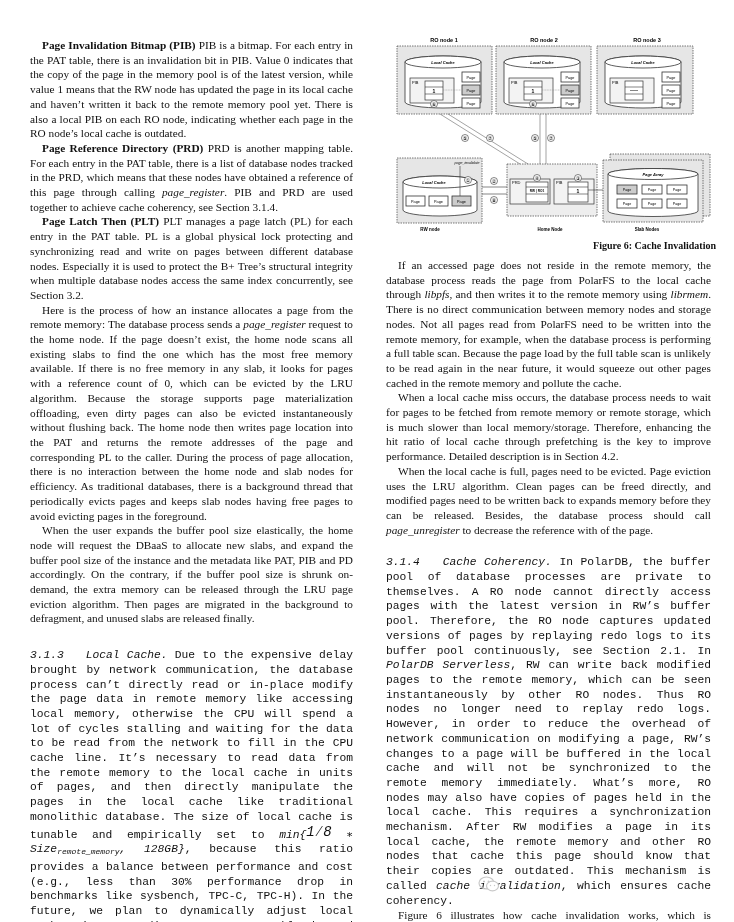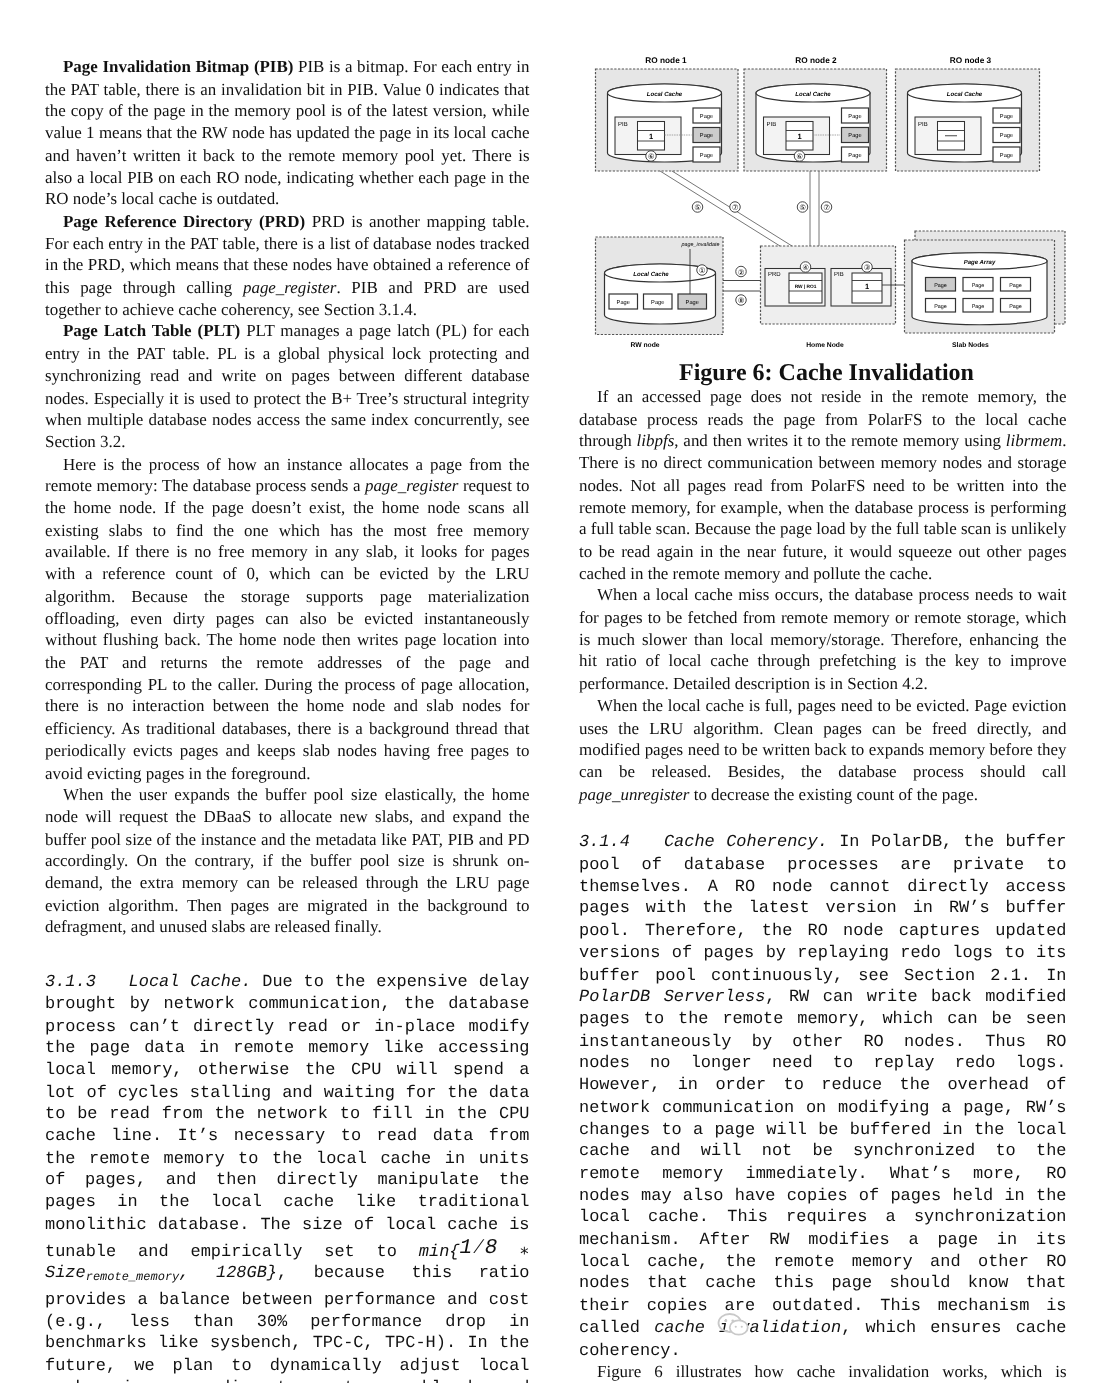--- a/index.html
+++ b/index.html
@@ -11,34 +11,34 @@
   p { margin: 0; text-indent: 12px; }
   p.noind { text-indent: 0; font-family: Liberation Mono, monospace; }
   .b { font-weight: bold; }
   .i { font-style: italic; }
   .sec-head { font-style: italic; }
   .gap { height: 22px; }
   .gap-sm { height: 18px; }
   .frac { font-size: 14px; vertical-align: 2px; }
   sub.s { font-size: 8px; font-style: italic; vertical-align: -2px; }
   .figure { position: absolute; left: 392px; top: 34px; width: 330px; height: 200px; }
-  .caption { position: absolute; left: 386px; top: 240px; width: 330px; text-align: center;
-             font-size: 16px; font-weight: bold; }
+  .caption { position: absolute; left: 386px; top: 240px; width: 330px; text-align: right;
+             font-size: 10px; font-weight: bold; }
   .watermark { position: absolute; left: 478px; top: 874px; font-family: "DejaVu Sans", sans-serif;
                font-size: 17px; color: #c9c9c9; letter-spacing: 0.3px; }
   .watermark .wx { display: inline-block; width: 22px; height: 16px; vertical-align: -2px; margin-right: 4px; }
   svg text { font-family: "Liberation Sans", "DejaVu Sans", sans-serif; }
 </style>
 </head>
 <body>
 
 <div class="col col-left">
   <p><span class="b">Page Invalidation Bitmap (PIB)</span><span> PIB is a bitmap. For each entry in the PAT table, there is an invalidation bit in PIB. Value 0 indicates that the copy of the page in the memory pool is of the latest version, while value 1 means that the RW node has updated the page in its local cache and haven’t written it back to the remote memory pool yet. There is also a local PIB on each RO node, indicating whether each page in the RO node’s local cache is outdated.</span></p>
   <p><span class="b">Page Reference Directory (PRD)</span><span> PRD is another mapping table. For each entry in the PAT table, there is a list of database nodes tracked in the PRD, which means that these nodes have obtained a reference of this page through calling </span><span class="i">page_register</span><span>. PIB and PRD are used together to achieve cache coherency, see Section 3.1.4.</span></p>
-  <p><span class="b">Page Latch Table (PLT)</span><span> PLT manages a page latch (PL) for each entry in the PAT table. PL is a global physical lock protecting and synchronizing read and write on pages between different database nodes. Especially it is used to protect the B+ Tree’s structural integrity when multiple database nodes access the same index concurrently, see Section 3.2.</span></p>
+  <p><span class="b">Page Latch Then (PLT)</span><span> PLT manages a page latch (PL) for each entry in the PAT table. PL is a global physical lock protecting and synchronizing read and write on pages between different database nodes. Especially it is used to protect the B+ Tree’s structural integrity when multiple database nodes access the same index concurrently, see Section 3.2.</span></p>
   <p><span>Here is the process of how an instance allocates a page from the remote memory: The database process sends a </span><span class="i">page_register</span><span> request to the home node. If the page doesn’t exist, the home node scans all existing slabs to find the one which has the most free memory available. If there is no free memory in any slab, it looks for pages with a reference count of 0, which can be evicted by the LRU algorithm. Because the storage supports page materialization offloading, even dirty pages can also be evicted instantaneously without flushing back. The home node then writes page location into the PAT and returns the remote addresses of the page and corresponding PL to the caller. During the process of page allocation, there is no interaction between the home node and slab nodes for efficiency. As traditional databases, there is a background thread that periodically evicts pages and keeps slab nodes having free pages to avoid evicting pages in the foreground.</span></p>
   <p>When the user expands the buffer pool size elastically, the home node will request the DBaaS to allocate new slabs, and expand the buffer pool size of the instance and the metadata like PAT, PIB and PD accordingly. On the contrary, if the buffer pool size is shrunk on-demand, the extra memory can be released through the LRU page eviction algorithm. Then pages are migrated in the background to defragment, and unused slabs are released finally.</p>
   <div class="gap"></div>
   <p class="noind"><span class="sec-head">3.1.3</span>&nbsp;&nbsp;&nbsp;<span class="sec-head">Local Cache.</span><span> Due to the expensive delay brought by network communication, the database process can’t directly read or in-place modify the page data in remote memory like accessing local memory, otherwise the CPU will spend a lot of cycles stalling and waiting for the data to be read from the network to fill in the CPU cache line. It’s necessary to read data from the remote memory to the local cache in units of pages, and then directly manipulate the pages in the local cache like traditional monolithic database. The size of local cache is tunable and empirically set to </span><span class="i"><span>min{</span><span class="frac">1⁄8</span><span> ∗ Size</span><sub class="s">remote_memory</sub><span>, 128GB}</span></span><span>, because this ratio provides a balance between performance and cost (e.g., less than 30% performance drop in benchmarks like sysbench, TPC-C, TPC-H). In the future, we plan to dynamically adjust local cache size according to custom workloads and hit ratio [41].</span></p>
 </div>
 
 <svg class="figure" viewBox="0 0 330 200" xmlns="http://www.w3.org/2000/svg">
   <defs>
     <pattern id="dots" width="2" height="2" patternUnits="userSpaceOnUse">
         <rect width="2" height="2" fill="#e8e8e8"></rect>
@@ -195,21 +195,21 @@
   <text x="38" y="197" font-size="4.5" font-weight="bold" text-anchor="middle">RW node</text>
   <text x="158" y="197" font-size="4.5" font-weight="bold" text-anchor="middle">Home Node</text>
   <text x="255" y="197" font-size="4.5" font-weight="bold" text-anchor="middle">Slab Nodes</text>
 </svg>
 
 <div class="caption">Figure 6: Cache Invalidation</div>
 
 <div class="col col-right">
   <p><span>If an accessed page does not reside in the remote memory, the database process reads the page from PolarFS to the local cache through </span><span class="i">libpfs</span><span>, and then writes it to the remote memory using </span><span class="i">librmem</span><span>. There is no direct communication between memory nodes and storage nodes. Not all pages read from PolarFS need to be written into the remote memory, for example, when the database process is performing a full table scan. Because the page load by the full table scan is unlikely to be read again in the near future, it would squeeze out other pages cached in the remote memory and pollute the cache.</span></p>
   <p>When a local cache miss occurs, the database process needs to wait for pages to be fetched from remote memory or remote storage, which is much slower than local memory/storage. Therefore, enhancing the hit ratio of local cache through prefetching is the key to improve performance. Detailed description is in Section 4.2.</p>
-  <p><span>When the local cache is full, pages need to be evicted. Page eviction uses the LRU algorithm. Clean pages can be freed directly, and modified pages need to be written back to expands memory before they can be released. Besides, the database process should call </span><span class="i">page_unregister</span><span> to decrease the existing count of the page.</span></p>
+  <p><span>When the local cache is full, pages need to be evicted. Page eviction uses the LRU algorithm. Clean pages can be freed directly, and modified pages need to be written back to expands memory before they can be released. Besides, the database process should call </span><span class="i">page_unregister</span><span> to decrease the reference with of the page.</span></p>
   <div class="gap-sm"></div>
   <p class="noind"><span class="sec-head">3.1.4</span>&nbsp;&nbsp;&nbsp;<span class="sec-head">Cache Coherency.</span><span> In PolarDB, the buffer pool of database processes are private to themselves. A RO node cannot directly access pages with the latest version in RW’s buffer pool. Therefore, the RO node captures updated versions of pages by replaying redo logs to its buffer pool continuously, see Section 2.1. In </span><span class="i">PolarDB Serverless</span><span>, RW can write back modified pages to the remote memory, which can be seen instantaneously by other RO nodes. Thus RO nodes no longer need to replay redo logs. However, in order to reduce the overhead of network communication on modifying a page, RW’s changes to a page will be buffered in the local cache and will not be synchronized to the remote memory immediately. What’s more, RO nodes may also have copies of pages held in the local cache. This requires a synchronization mechanism. After RW modifies a page in its local cache, the remote memory and other RO nodes that cache this page should know that their copies are outdated. This mechanism is called </span><span class="i">cache invalidation</span><span>, which ensures cache coherency.</span></p>
   <p>Figure 6 illustrates how cache invalidation works, which is implemented based on the PIB and PRD data structures described in Section 3.1.2. After RW updates a page in its local cache, it calls</p>
 </div>
 
 <div class="watermark">
   <svg class="wx" viewBox="0 0 22 16">
     <ellipse cx="8.5" cy="7" rx="7.5" ry="6" fill="none" stroke="#c9c9c9" stroke-width="1.2"></ellipse>
     <ellipse cx="14.5" cy="10" rx="6" ry="4.8" fill="#fff" stroke="#c9c9c9" stroke-width="1.2"></ellipse>
     <circle cx="6" cy="5.5" r="0.9" fill="#c9c9c9"></circle>

